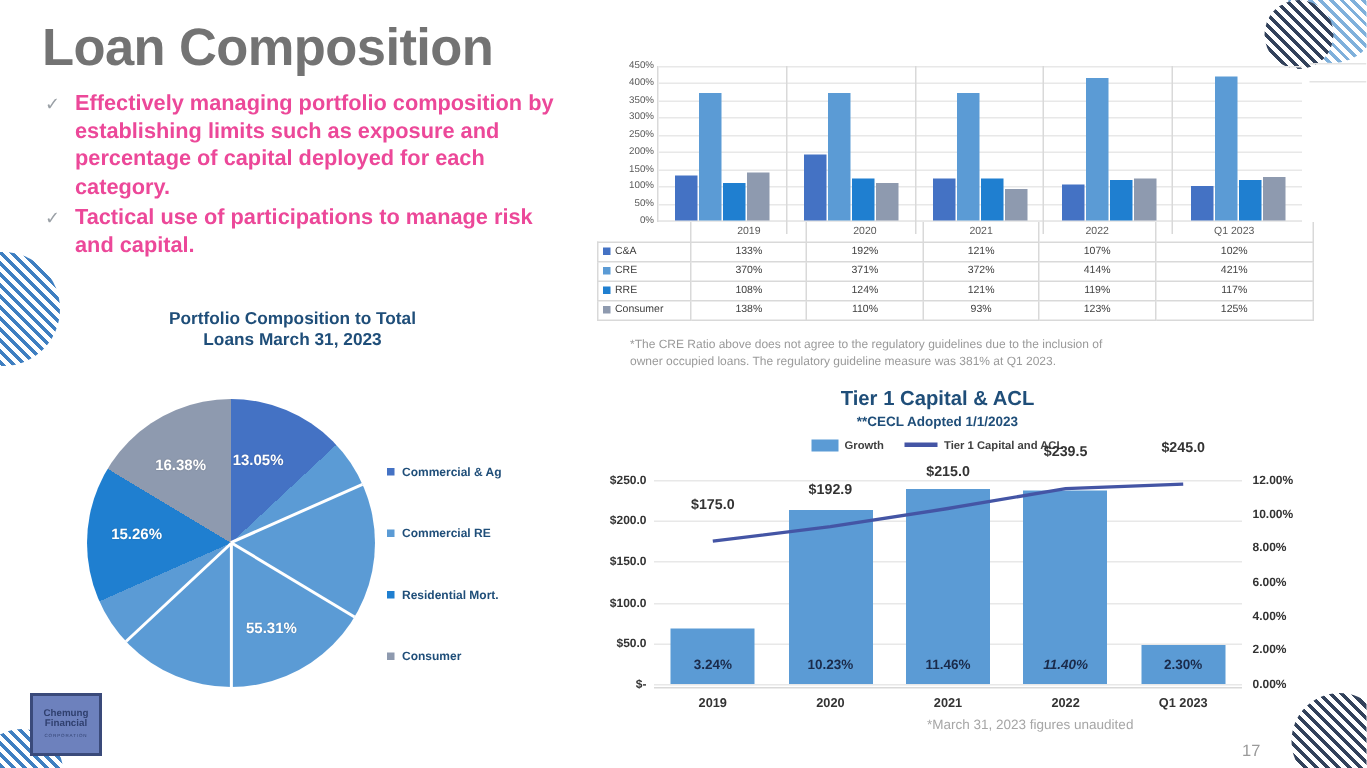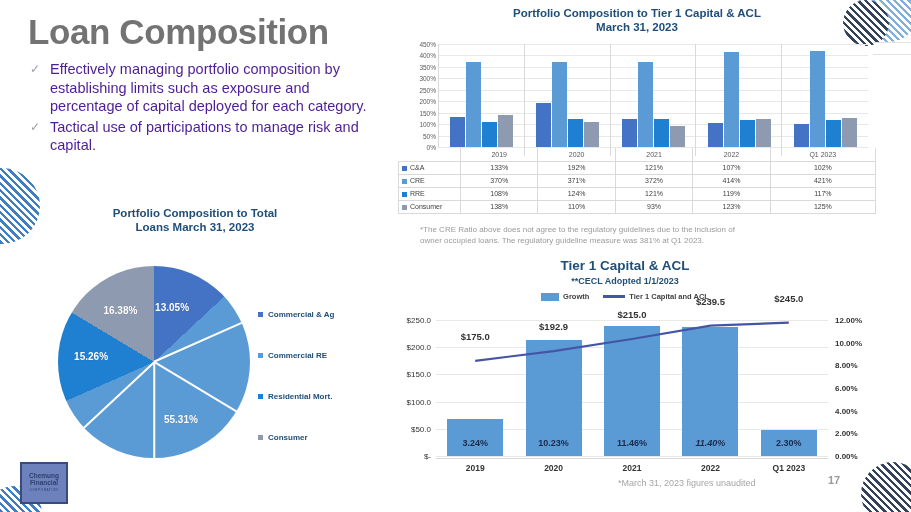--- a/index.html
+++ b/index.html
@@ -42,21 +42,21 @@
     font-size: 35px; font-weight: bold; color: #737373;
     letter-spacing: -0.4px;
   }
   #bullets { position: absolute; left: 30px; top: 60px; width: 350px; }
   .bullet { display: flex; margin-bottom: 2px; }
   .bullet .chk {
     color: #9aa0a6; font-size: 12px; width: 20px; flex: 0 0 20px;
     line-height: 18.5px;
   }
   .bullet .btxt {
-    color: #4c1d95; font-size: 14.5px; line-height: 18.5px;
+    color: #ec4899; font-size: 14.5px; line-height: 18.5px; font-weight: bold;
   }
 
   
   .chart-title {
     text-align: center; color: #1F4E79;
     font-weight: bold; font-size: 11.5px; line-height: 14px;
   }
 
   
   #bar-panel { position: absolute; left: 398px; top: 6px; width: 478px; height: 158px; }
@@ -137,21 +137,21 @@
   .lg { display: flex; align-items: center; gap: 4px; }
   .lg .lgbox { width: 18px; height: 8px; }
   .lg .lgline { width: 22px; height: 2.5px; }
 
   #combo-plot {
     position: absolute; left: 46px; top: 62px; right: 62px; height: 136px;
   }
   .cgrid { position: absolute; left: 0; right: 0; height: 1px; background: #e8e8e8; }
   .cytick {
     position: absolute; right: 100%; margin-right: 5px; font-size: 8px;
-    color: #333; transform: translateY(-50%); white-space: nowrap; font-weight: normal;
+    color: #333; transform: translateY(-50%); white-space: nowrap; font-weight: bold;
   }
   .cy2tick {
     position: absolute; left: 100%; margin-left: 7px; font-size: 8px;
     color: #333; transform: translateY(-50%); white-space: nowrap; font-weight: bold;
   }
   #combo-bars { position: absolute; left: 0; right: 0; top: 0; bottom: 0;
                 display: flex; align-items: flex-end; }
   .cgroup { flex: 1; display: flex; flex-direction: column;
             align-items: center; justify-content: flex-end; height: 100%; position: relative; }
   .cbar { width: 56px; background: #5B9BD5; position: relative; }
@@ -168,21 +168,21 @@
     display: flex; border-top: 1px solid #d9d9d9;
   }
   .cxlab { flex: 1; text-align: center; font-size: 8.5px; font-weight: bold;
            color: #333; padding-top: 4px; }
   #line-svg { position: absolute; left: 0; top: 0; width: 100%; height: 100%; overflow: visible; }
 
   #combo-note {
     position: absolute; left: 618px; top: 478px;
     font-size: 9px; color: #a6a6a6; white-space: nowrap;
   }
-  #page-num { position: absolute; left: 828px; top: 474px; font-size: 11px; color: #9a9a9a; font-weight: bold; }
+  #page-num { position: absolute; left: 828px; top: 495px; font-size: 11px; color: #9a9a9a; }
 </style>
 </head>
 <body>
 
 <div class="deco stripes-lightblue" id="deco-tr"></div>
 <div class="deco stripes-dark" id="deco-tr2"></div>
 <div class="deco stripes-blue" id="deco-l"></div>
 <div class="deco stripes-blue" id="deco-bl"></div>
 <div class="deco stripes-dark" id="deco-br"></div>
 <div class="rule" id="rule1"></div>
@@ -195,24 +195,20 @@
     <span class="chk">✓</span>
     <span class="btxt">Effectively managing portfolio composition by establishing limits such as exposure and percentage of capital deployed for each category.</span>
   </div>
   <div class="bullet">
     <span class="chk">✓</span>
     <span class="btxt">Tactical use of participations to manage risk and capital.</span>
   </div>
 </div>
 
 <div id="bar-panel">
-  <div class="chart-title" id="bar-title">
-    <div>Portfolio Composition to Tier 1 Capital &amp; ACL</div>
-    <div>March 31, 2023</div>
-  </div>
   <div id="bar-plot">
     <div id="bar-grid">
         <div class="gridline" style="top: 0%;"></div>
         <div class="ytick" style="top: 0%;">450%</div>
         <div class="gridline" style="top: 11.1111%;"></div>
         <div class="ytick" style="top: 11.1111%;">400%</div>
         <div class="gridline" style="top: 22.2222%;"></div>
         <div class="ytick" style="top: 22.2222%;">350%</div>
         <div class="gridline" style="top: 33.3333%;"></div>
         <div class="ytick" style="top: 33.3333%;">300%</div>

